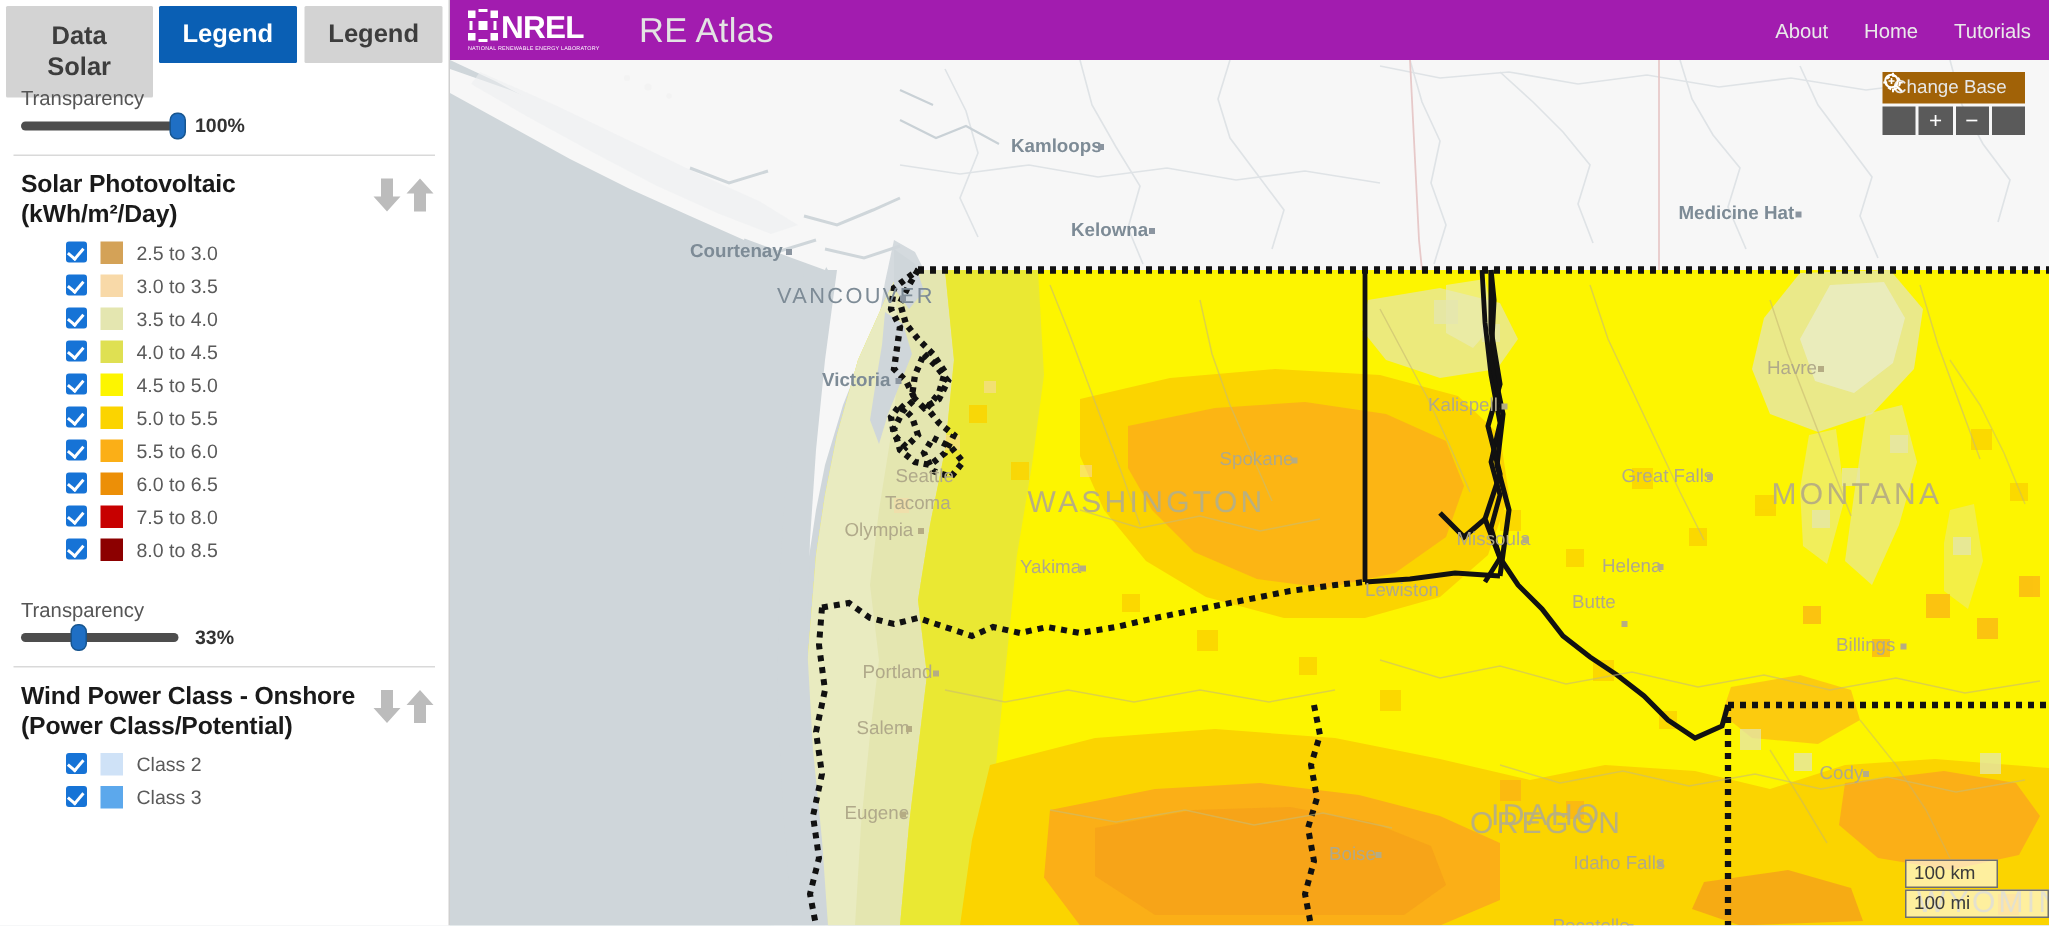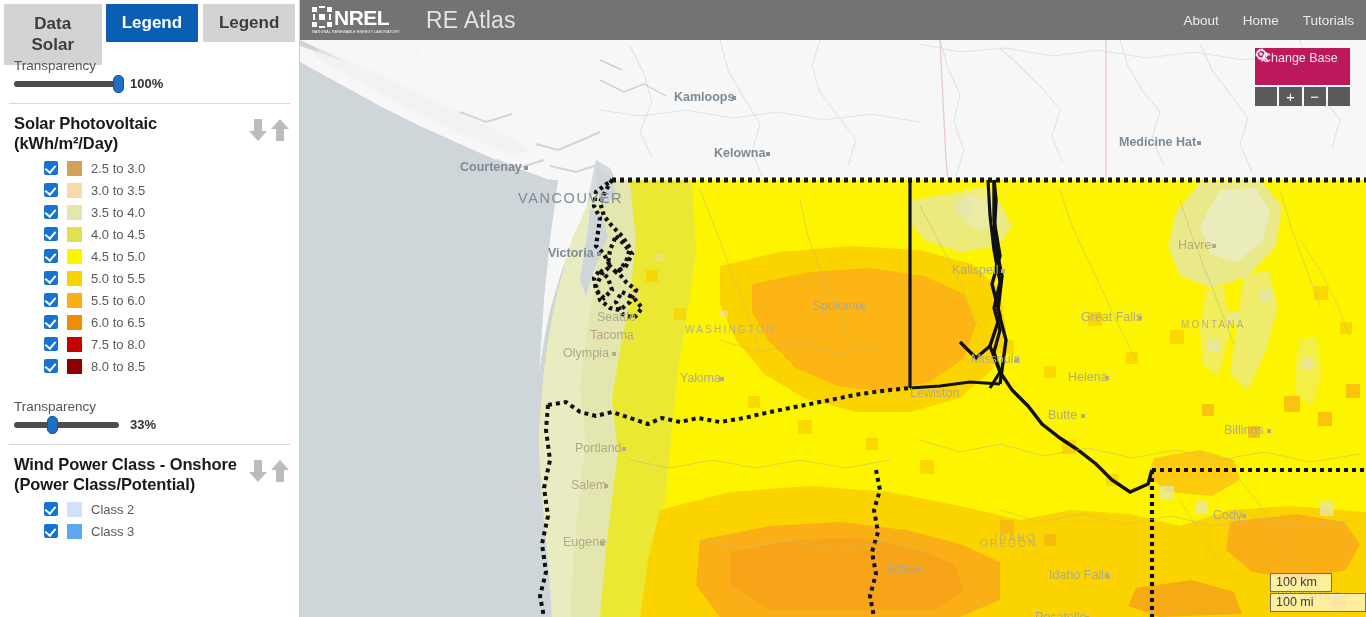--- a/index.html
+++ b/index.html
@@ -119,21 +119,21 @@
     margin-left: 9px;
     font-size: 13px;
     color: #5a5a5a;
     white-space: nowrap;
   }
 
   
   #header {
     position: absolute; left: 300px; top: 0;
     width: 1066px; height: 40px;
-    background: #737373;
+    background: #a21caf;
     display: flex; align-items: center;
   }
   #logo-wrap {
     display: flex; align-items: center;
     padding-left: 12px;
   }
   #nrel-mark { display: block; }
   #app-title {
     color: #e3e3e3;
     font-size: 23px;
@@ -165,43 +165,43 @@
   .mlabel {
     position: absolute;
     font-size: 12.5px;
     color: #7e8b94;
     white-space: nowrap;
     pointer-events: none;
   }
   .mlabel.ca { color: #7d8b96; font-weight: bold; }
   .mlabel.us { color: #b0a98a; }
   .mlabel.state {
-    font-size: 10px;
+    font-size: 20px;
     letter-spacing: 2.2px;
     color: #b9b07f;
   }
   .mlabel.big { font-size: 14.5px; letter-spacing: 1.6px; }
   .mdot {
     position: absolute;
     width: 4px; height: 4px;
     background: #8b95a0;
     pointer-events: none;
   }
   .mdot.us { background: #b5ac84; }
 
   
   #map-ctrl {
     position: absolute; right: 16px; top: 8px;
     width: 95px;
   }
   #change-base {
-    background: #be185d;
+    background: #a16207;
     color: #e8e8e8;
     font-size: 12.5px;
-    padding: 3px 7px 20px 7px;
+    padding: 3px 7px 4px 7px;
     cursor: pointer;
     width: 95px;
   }
   #zoom-btns {
     display: flex; margin-top: 2px;
   }
   .zbtn {
     width: 23px; height: 19px;
     background: #5a5a5a;
     margin-right: 2px;
@@ -708,21 +708,21 @@
     <div class="mdot us" style="left:838px; top:276px;"></div>
 
     <div class="mlabel state" style="left:881px; top:279px;">MONTANA</div>
 
     <div class="mlabel us" style="left:671px; top:312px;">Missoula</div>
     <div class="mdot us" style="left:715px; top:318px;"></div>
 
     <div class="mlabel us" style="left:768px; top:330px;">Helena</div>
     <div class="mdot us" style="left:805px; top:336px;"></div>
 
-    <div class="mlabel us" style="left:748px; top:368px;text-align:center;">Butte</div>
+    <div class="mlabel us" style="left:748px; top:354px;text-align:center;">Butte</div>
     <div class="mdot us" style="left:781px; top:374px;"></div>
 
     <div class="mlabel us" style="left:924px; top:383px;">Billings</div>
     <div class="mdot us" style="left:967px; top:389px;"></div>
 
     <div class="mlabel state" style="left:694px; top:493px;">IDAHO</div>
 
     <div class="mlabel us" style="left:586px; top:522px;">Boise</div>
     <div class="mdot us" style="left:617px; top:528px;"></div>
 

